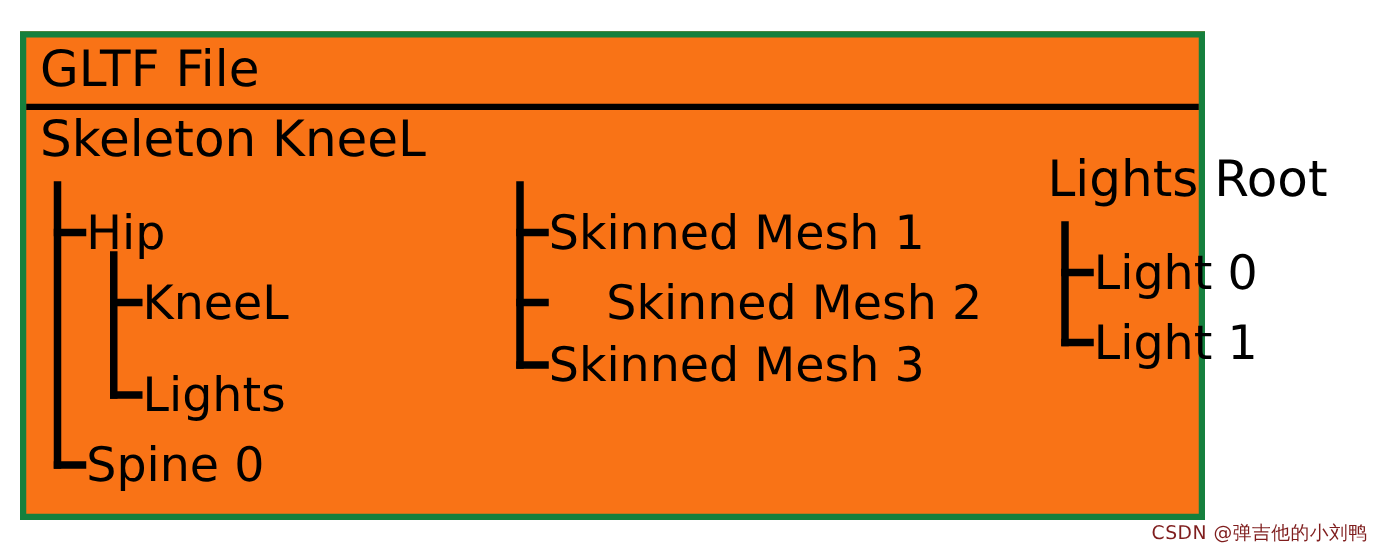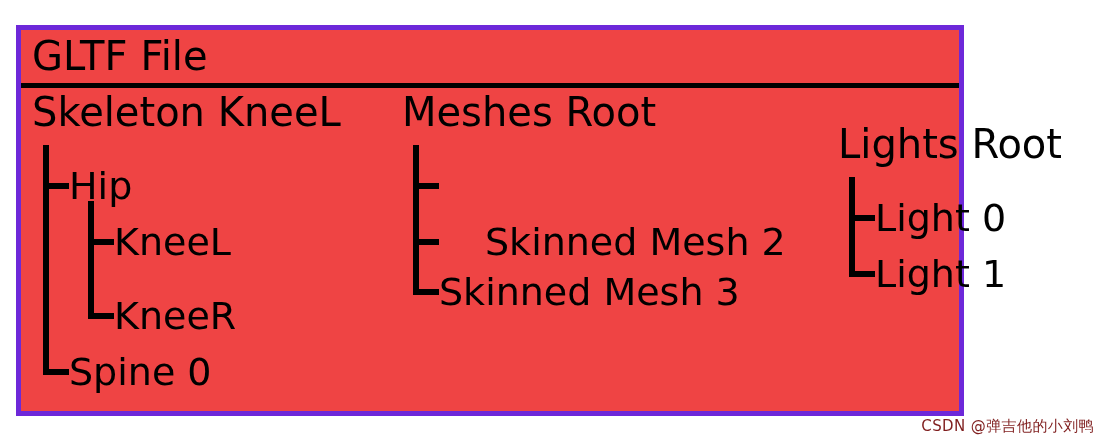--- a/index.html
+++ b/index.html
@@ -17,22 +17,22 @@
   }
 
   
   #gltf-frame {
     position: absolute;
     left: 16px;
     top: 25px;
     width: 948px;
     height: 391px;
     box-sizing: border-box;
-    border: 5px solid #6d28d9;
-    background: #ef4444;
+    border: 5px solid #15803d;
+    background: #f97316;
   }
 
   
   #title-band {
     position: absolute;
     left: 0;
     top: 0;
     right: 0;
     height: 58px;
     box-sizing: border-box;
@@ -132,33 +132,33 @@
 
       <div class="trunk depth-2" style="top:113px; height:118px;"></div>
 
       <div class="branch-tick depth-1" style="top:95px;"></div>
       <div class="branch-tick depth-2" style="top:151px;"></div>
       <div class="branch-tick depth-2" style="top:225px;"></div>
       <div class="branch-tick depth-1" style="top:281px;"></div>
 
       <div class="node-label depth-2" style="top:135px;">KneeL</div>
       <div class="node-label depth-1" style="top:79px;">Hip</div>
-      <div class="node-label depth-2" style="top:209px;">KneeR</div>
+      <div class="node-label depth-2" style="top:209px;">Lights</div>
       <div class="node-label depth-1" style="top:265px;">Spine 0</div>
     </div>
 
     <div class="tree-column" id="column-meshes">
-      <div class="column-heading">Meshes Root</div>
 
       <div class="trunk depth-1" style="top:57px; height:150px;"></div>
 
       <div class="branch-tick depth-1" style="top:95px;"></div>
       <div class="branch-tick depth-1" style="top:151px;"></div>
       <div class="branch-tick depth-1" style="top:201px;"></div>
 
+      <div class="node-label depth-1" style="top:79px;">Skinned Mesh 1</div>
       <div class="node-label depth-1" style="top:135px;margin-left:46px;">Skinned Mesh 2</div>
       <div class="node-label depth-1" style="top:185px;">Skinned Mesh 3</div>
     </div>
 
     <div class="tree-column" id="column-lights">
       <div class="column-heading">Lights Root</div>
 
       <div class="trunk depth-1" style="top:57px; height:100px;"></div>
 
       <div class="branch-tick depth-1" style="top:95px;"></div>

